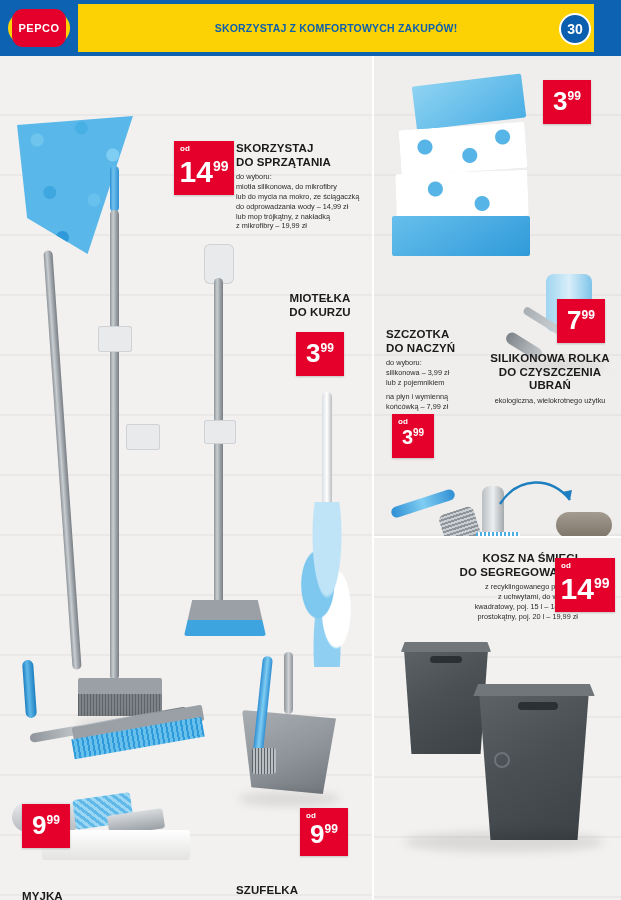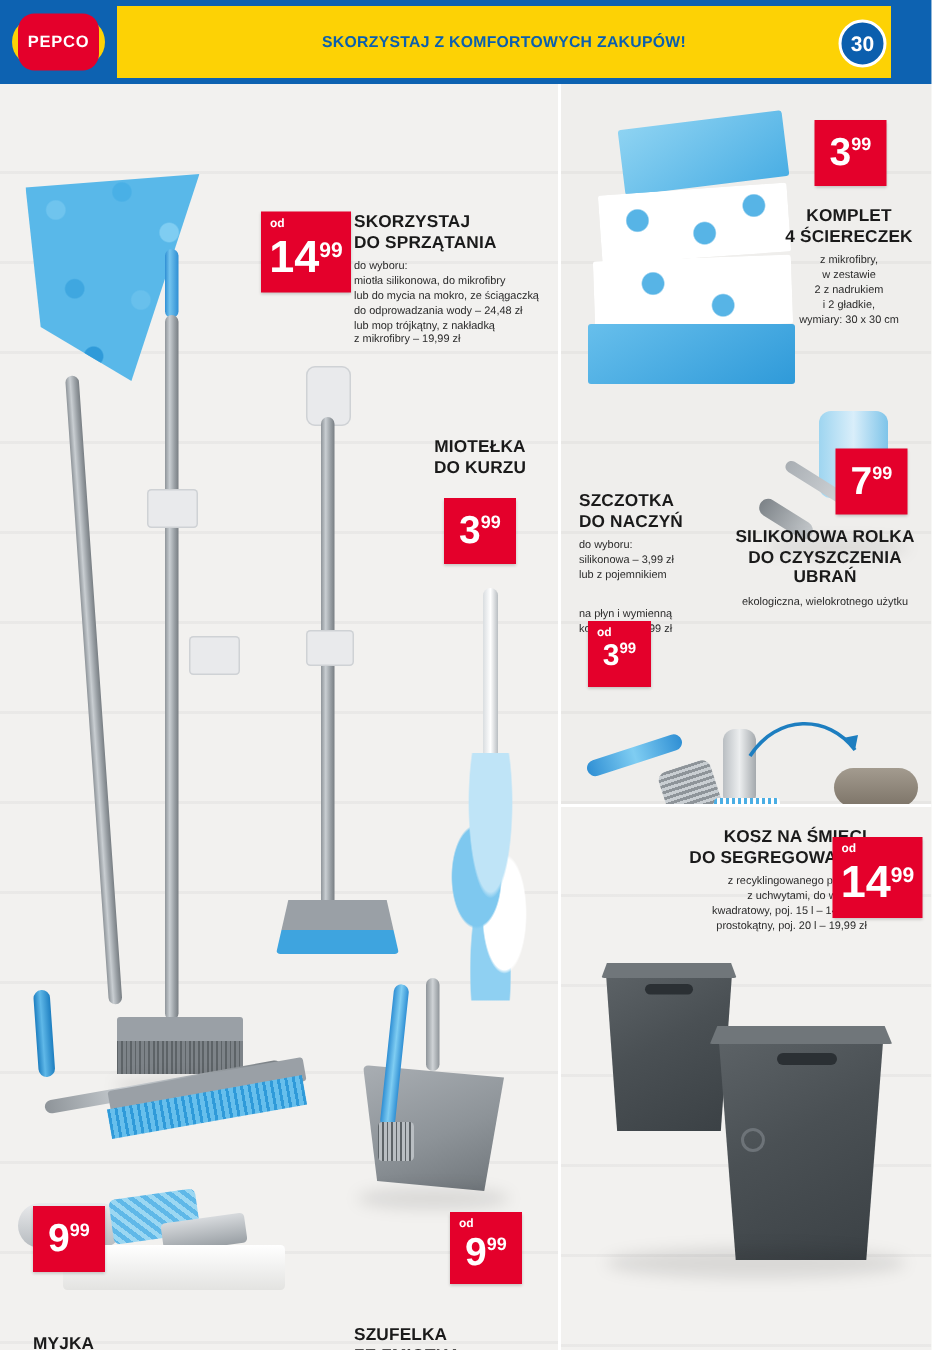--- a/index.html
+++ b/index.html
@@ -279,21 +279,21 @@
         <span class="price-int">14</span>
         <span class="price-dec">99</span>
       </span>
     </div>
     <div class="obj" style="left:236px; top:86px; width:132px;">
       <div class="prod-title">SKORZYSTAJ</div>
       <div class="prod-title">DO SPRZĄTANIA</div>
       <div class="prod-desc">do wyboru:</div>
       <div class="prod-desc" style="margin-top:0">miotła silikonowa, do mikrofibry</div>
       <div class="prod-desc" style="margin-top:0">lub do mycia na mokro, ze ściągaczką</div>
-      <div class="prod-desc" style="margin-top:0">do odprowadzania wody – 24,48 zł</div>
+      <div class="prod-desc" style="margin-top:0">do odprowadzania wody – 14,99 zł</div>
       <div class="prod-desc" style="margin-top:0">lub mop trójkątny, z nakładką</div>
       <div class="prod-desc" style="margin-top:0">z mikrofibry – 19,99 zł</div>
     </div>
 
     <div class="obj txt-center" style="left:272px; top:236px; width:96px;">
       <div class="prod-title">MIOTEŁKA</div>
       <div class="prod-title">DO KURZU</div>
     </div>
     <div class="price-tag tag-md" style="left:296px; top:276px;">
       <span class="price-main">
@@ -376,49 +376,40 @@
         <path d="M74 26 L 66 18 L 76 16 Z" fill="#1d7ec0"></path>
       </svg>
     </div>
 
     <div class="price-tag tag-md" style="left:169px; top:24px;">
       <span class="price-main">
         <span class="price-int">3</span>
         <span class="price-dec">99</span>
       </span>
     </div>
-    <div class="obj txt-center" style="left:140px; top:82px; width:104px;">
-      <div class="prod-title">KOMPLET</div>
-      <div class="prod-title">4 ŚCIERECZEK</div>
-      <div class="prod-desc">z mikrofibry,</div>
-      <div class="prod-desc" style="margin-top:0">w zestawie</div>
-      <div class="prod-desc" style="margin-top:0">2 z nadrukiem</div>
-      <div class="prod-desc" style="margin-top:0">i 2 gładkie,</div>
-      <div class="prod-desc" style="margin-top:0">wymiary: 30 x 30 cm</div>
-    </div>
 
     <div class="price-tag tag-md" style="left:183px; top:243px;">
       <span class="price-main">
         <span class="price-int">7</span>
         <span class="price-dec">99</span>
       </span>
     </div>
     <div class="obj txt-center" style="left:108px; top:296px; width:136px;">
       <div class="prod-title">SILIKONOWA ROLKA</div>
       <div class="prod-title">DO CZYSZCZENIA UBRAŃ</div>
       <div class="prod-desc">ekologiczna, wielokrotnego użytku</div>
     </div>
 
     <div class="obj" style="left:12px; top:272px; width:110px;">
       <div class="prod-title">SZCZOTKA</div>
       <div class="prod-title">DO NACZYŃ</div>
       <div class="prod-desc">do wyboru:</div>
       <div class="prod-desc" style="margin-top:0">silikonowa – 3,99 zł</div>
       <div class="prod-desc" style="margin-top:0">lub z pojemnikiem</div>
-      <div class="prod-desc" style="margin-top:16px">na płyn i wymienną</div>
+      <div class="prod-desc" style="margin-top:4px">na płyn i wymienną</div>
       <div class="prod-desc" style="margin-top:0">końcówką – 7,99 zł</div>
     </div>
     <div class="price-tag tag-sm tag-odtop" style="left:18px; top:358px; height:44px;">
       <span class="od">od</span>
       <span class="price-main" style="margin-top:13px;">
         <span class="price-int">3</span>
         <span class="price-dec">99</span>
       </span>
     </div>
   </div>

